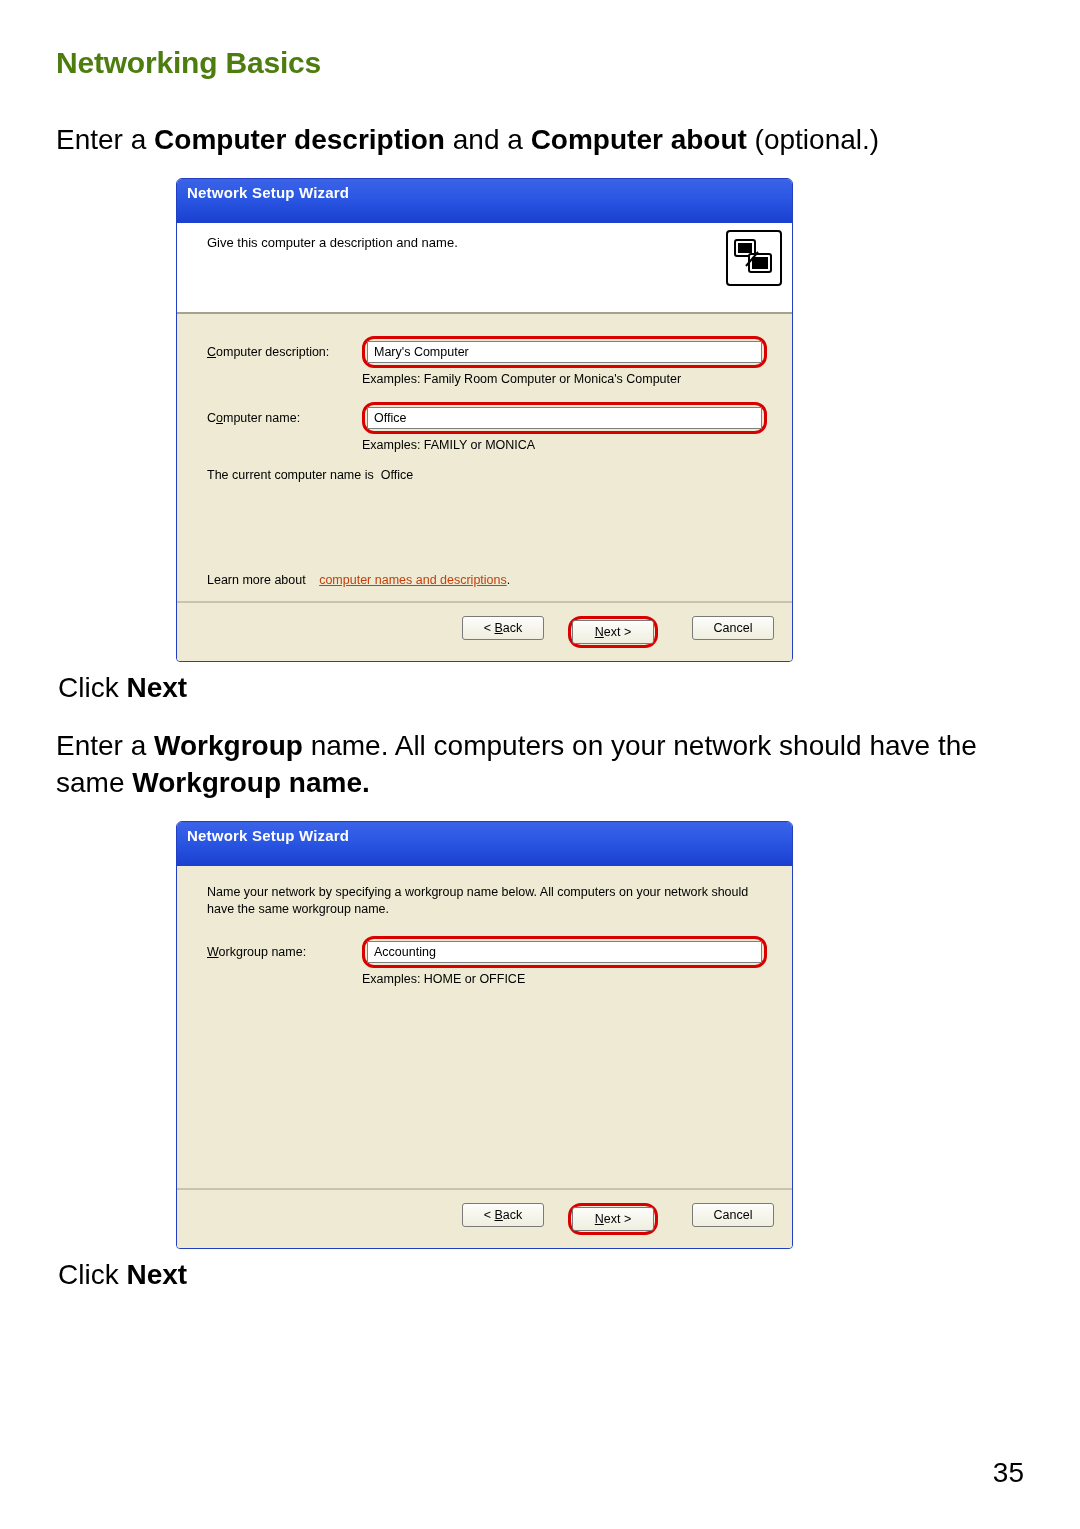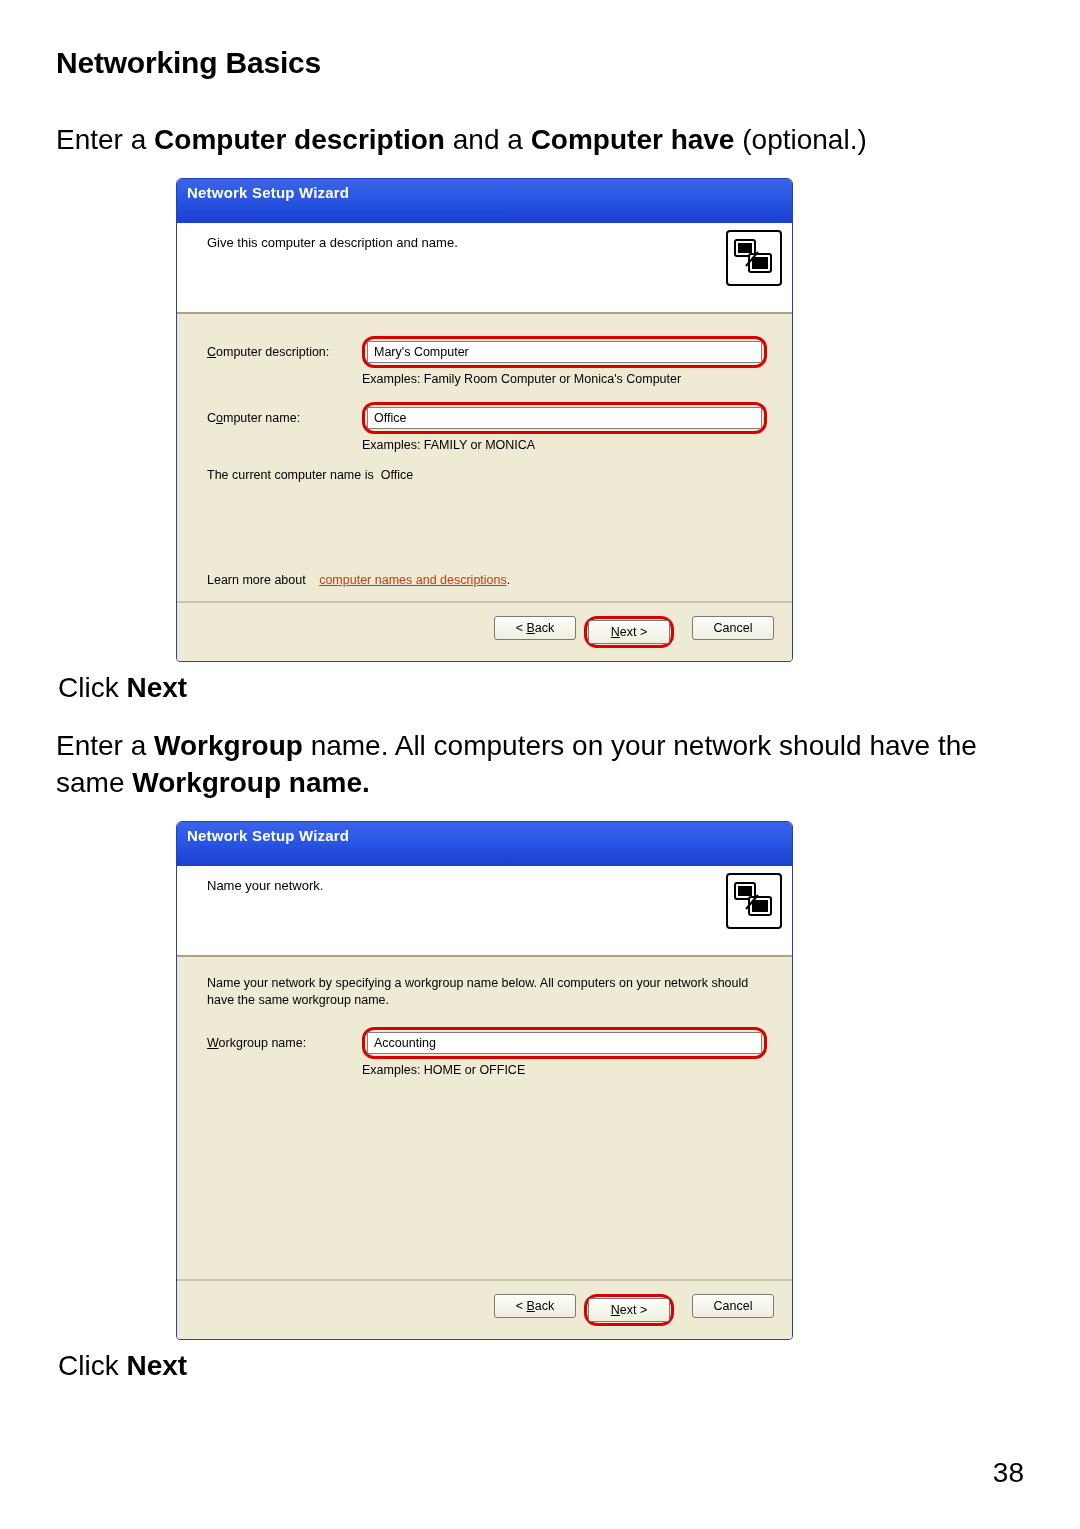--- a/index.html
+++ b/index.html
@@ -8,21 +8,21 @@
     min-height:1529px;
     font-family:"Segoe UI",Arial,Helvetica,sans-serif;
     color:#000;
     background:#fff;
     position:relative;
   }
   .page{
     padding:46px 56px 0 56px;
   }
   .heading{
-    color:#000000;
+    color:#4d7c0f;
     font-size:30px;
     font-weight:700;
     margin:0 0 42px 0;
     letter-spacing:-0.2px;
   }
   .instr{
     font-size:28px;
     line-height:1.3;
     margin:0 0 20px 0;
   }
@@ -121,21 +121,21 @@
     margin:0 0 18px 0;
     line-height:1.35;
   }
   
   .wiz-foot{
     border-top:2px solid #c7c3ac;
     background:#eeead3;
     padding:13px 18px 13px 0;
     display:flex;
     justify-content:flex-end;
-    gap:8px;
+    gap:24px;
   }
   .wbtn{
     min-width:82px;
     height:24px;
     font:inherit;
     font-size:12.5px;
     border:1px solid #7a7a7a;
     border-radius:3px;
     background:linear-gradient(#fdfdfb,#efeede);
     cursor:pointer;
@@ -156,21 +156,21 @@
   svg{display:block;}
 </style>
 </head>
 <body>
 
 <div class="page">
 
   <h1 class="heading">Networking Basics</h1>
 
   <p class="instr">
-    <span>Enter a </span><b>Computer description</b><span> and a </span><b>Computer have</b><span> (optional.)</span>
+    <span>Enter a </span><b>Computer description</b><span> and a </span><b>Computer about</b><span> (optional.)</span>
   </p>
 
   <div class="wiz">
     <div class="titlebar">Network Setup Wizard</div>
     <div class="wiz-head">
       <div class="wiz-head-title">Give this computer a description and name.</div>
       <div class="wiz-icon">
         <svg width="42" height="40" viewBox="0 0 42 40">
           <rect x="2" y="2" width="20" height="16" rx="2" fill="#fff" stroke="#000" stroke-width="2"></rect>
           <rect x="5" y="5" width="14" height="10" fill="#000"></rect>
@@ -216,32 +216,20 @@
   <p class="click-next">
     <span>Click </span><b>Next</b>
   </p>
 
   <p class="instr">
     <span>Enter a </span><b>Workgroup</b><span> name.  All computers on your network should have the same </span><b>Workgroup name.</b>
   </p>
 
   <div class="wiz">
     <div class="titlebar">Network Setup Wizard</div>
-    <div class="wiz-head">
-      <div class="wiz-head-title">Name your network.</div>
-      <div class="wiz-icon">
-        <svg width="42" height="40" viewBox="0 0 42 40">
-          <rect x="2" y="2" width="20" height="16" rx="2" fill="#fff" stroke="#000" stroke-width="2"></rect>
-          <rect x="5" y="5" width="14" height="10" fill="#000"></rect>
-          <rect x="16" y="16" width="22" height="18" rx="2" fill="#fff" stroke="#000" stroke-width="2"></rect>
-          <rect x="19" y="19" width="16" height="12" fill="#000"></rect>
-          <path d="M25 14 L13 28" stroke="#000" stroke-width="2"></path>
-        </svg>
-      </div>
-    </div>
     <div class="wiz-body h2">
       <p class="instr-small">Name your network by specifying a workgroup name below. All computers on your network should have the same workgroup name.</p>
 
       <div class="row">
         <label><span class="underline-letter">W</span><span>orkgroup name:</span></label>
         <span class="input-highlight" style="flex:1 1 auto;display:flex;">
           <input class="text-input" value="Accounting" style="">
         </span>
       </div>
       <div class="ex" style="margin-bottom:2px;">Examples: HOME or OFFICE</div>
@@ -252,13 +240,13 @@
       <span class="btn-wrap" style="margin-left:10px;"><button class="wbtn">Cancel</button></span>
     </div>
   </div>
 
   <p class="click-next">
     <span>Click </span><b>Next</b>
   </p>
 
 </div>
 
-<div class="page-num">38</div>
+<div class="page-num">35</div>
 
 </body></html>

